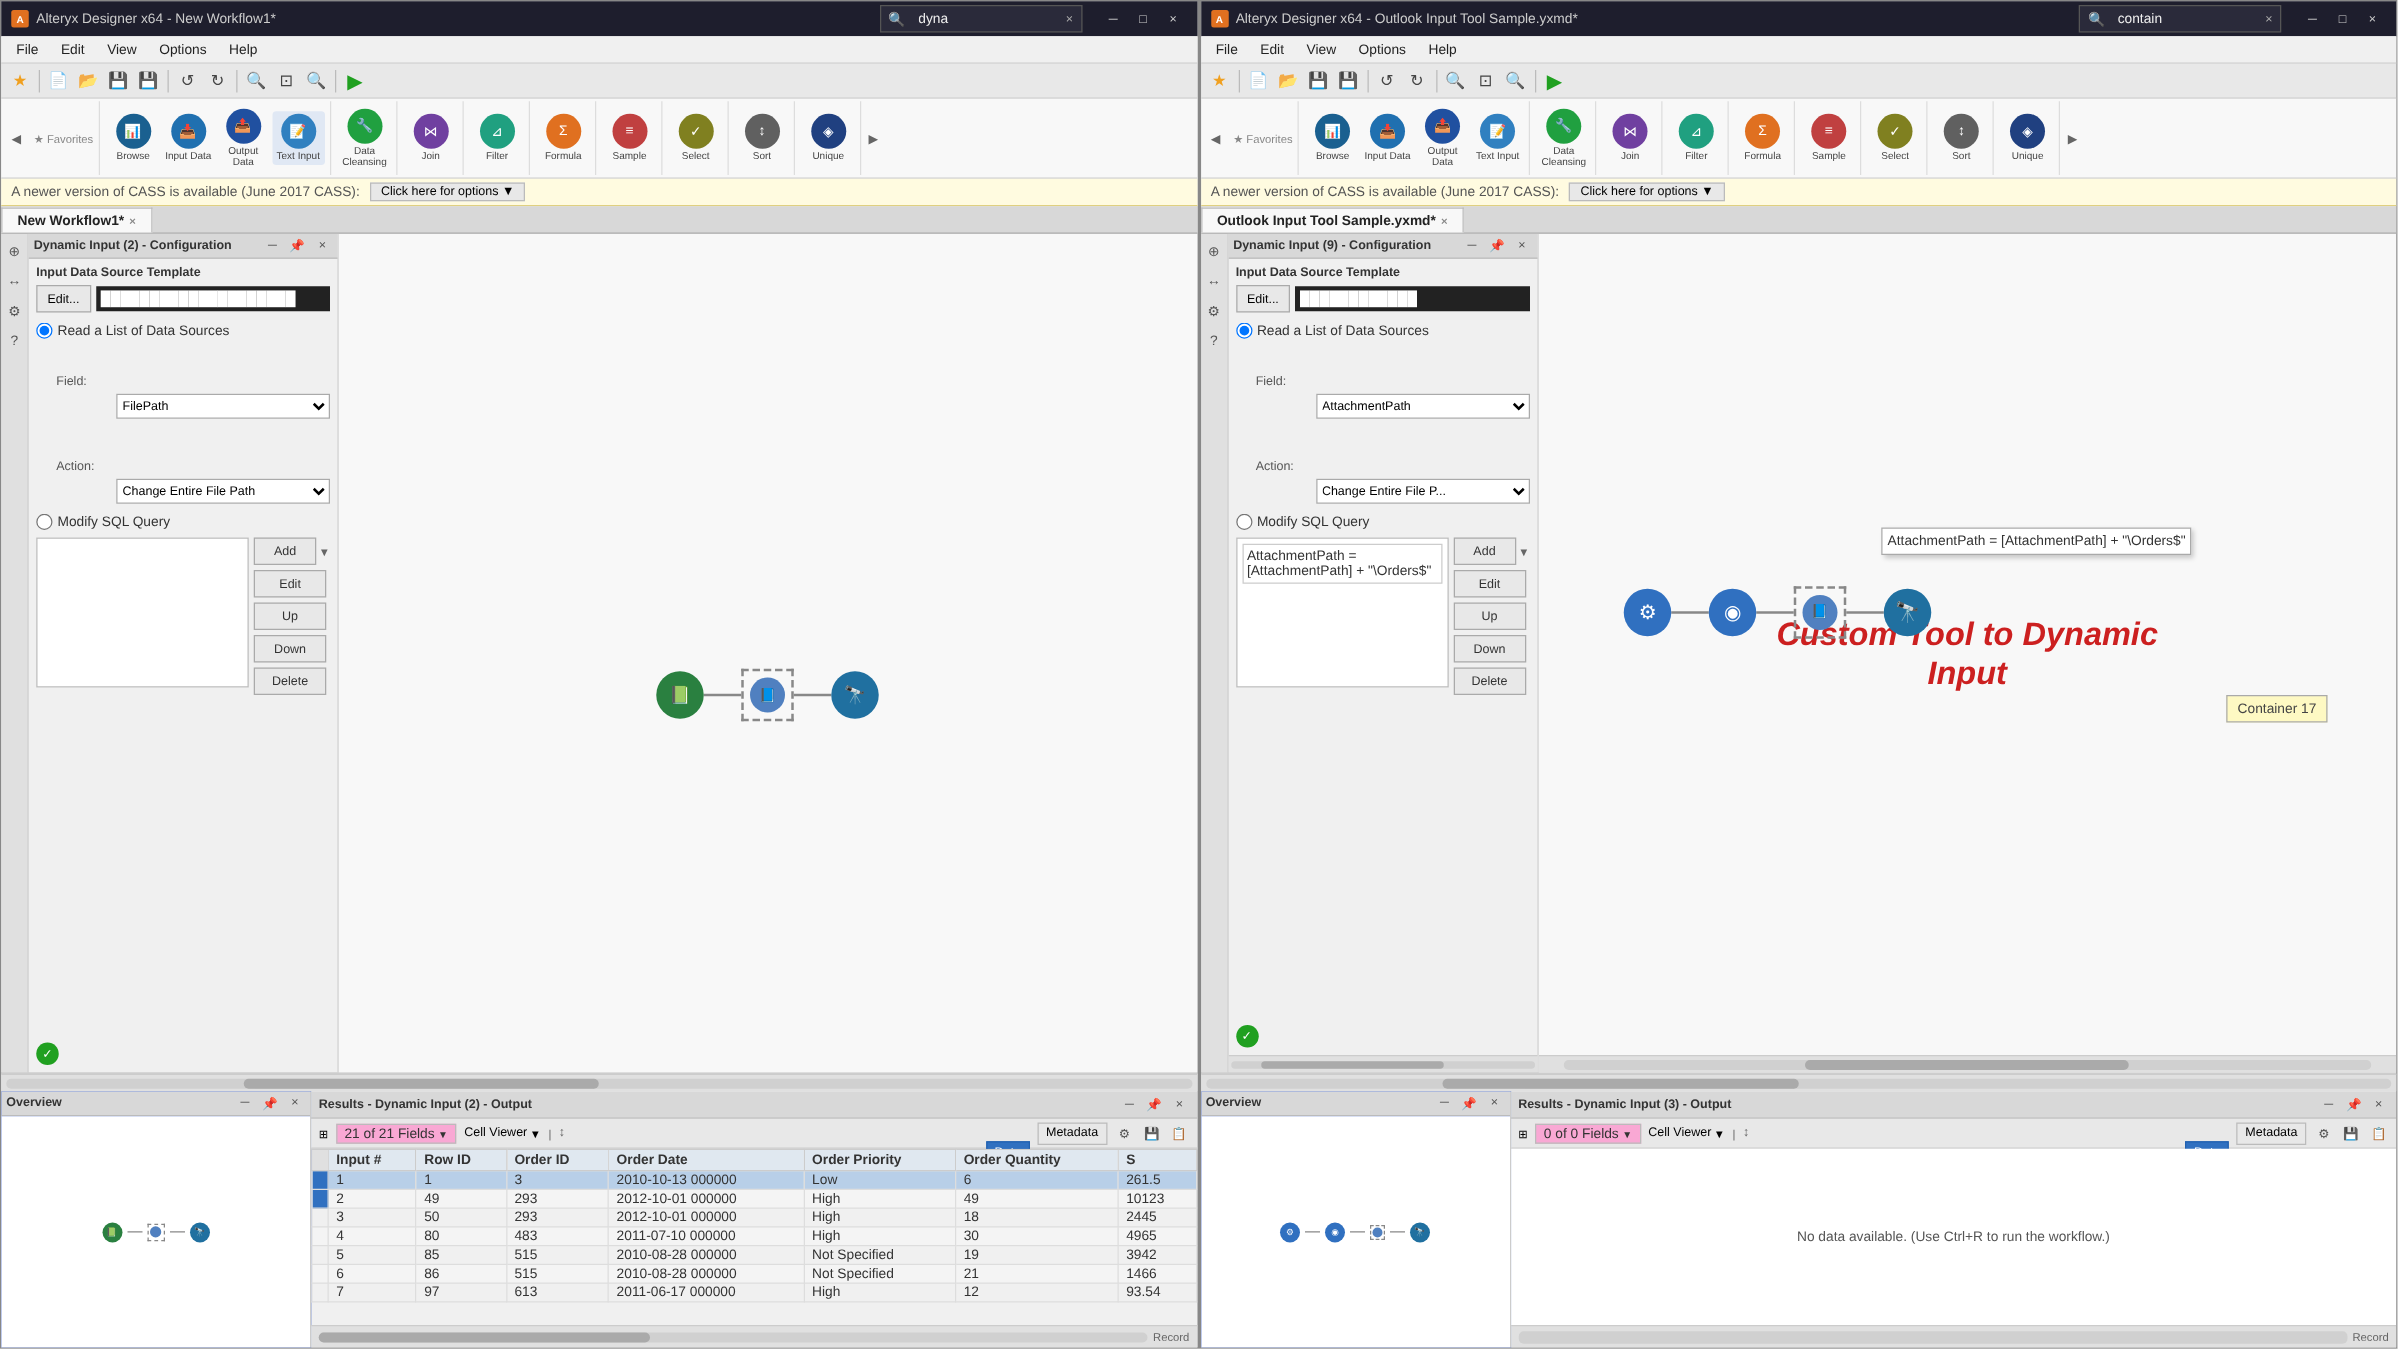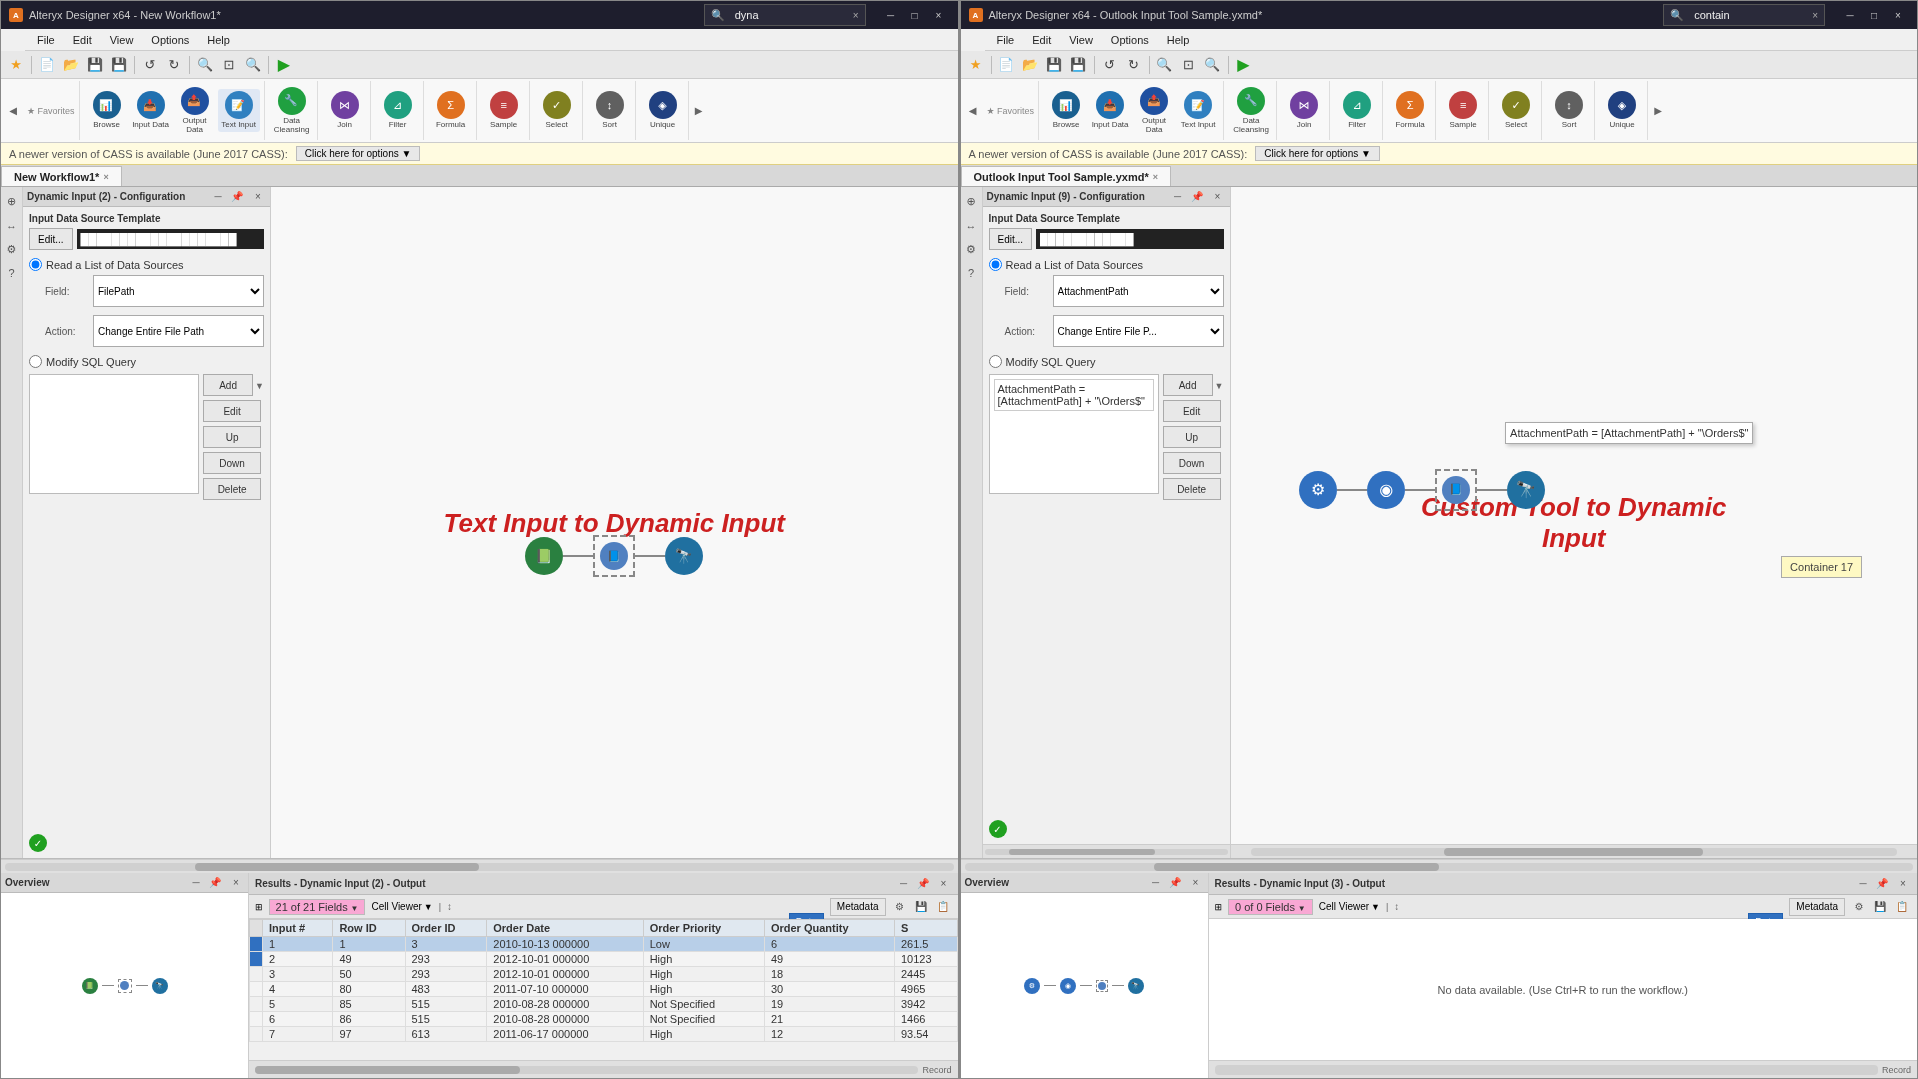--- a/index.html
+++ b/index.html
@@ -11,21 +11,21 @@
     .window-left { border-right: 2px solid #888; }
 
     .title-bar { background: #1e1e2d; color: #ccc; display: flex; align-items: center; height: 28px; padding: 0 8px; gap: 6px; font-size: 11px; }
     .title-bar .app-icon { width: 14px; height: 14px; background: #e07020; border-radius: 2px; display: flex; align-items: center; justify-content: center; color: white; font-size: 8px; font-weight: bold; flex-shrink: 0; }
     .title-bar .title-text { flex: 1; }
     .title-bar .win-controls { display: flex; gap: 2px; }
     .win-btn { width: 22px; height: 18px; border: none; cursor: pointer; font-size: 10px; display: flex; align-items: center; justify-content: center; background: transparent; color: #ccc; }
     .search-bar { background: #2a2a3a; border: 1px solid #555; color: #eee; padding: 2px 6px; width: 180px; height: 20px; font-size: 11px; }
 
     
-    .menu-bar { background: #f0f0f0; display: flex; align-items: center; height: 22px; padding: 0 4px; border-bottom: 1px solid #ccc; gap: 2px; margin-left: 24px; }
+    .menu-bar { background: #f0f0f0; display: flex; align-items: center; height: 22px; padding: 0 4px; border-bottom: 1px solid #ccc; gap: 2px; }
     .menu-item { padding: 2px 8px; cursor: pointer; color: #222; font-size: 11px; }
 
     
     .toolbar { background: #e8e8e8; display: flex; align-items: center; height: 28px; padding: 0 4px; border-bottom: 1px solid #ccc; gap: 2px; flex-wrap: nowrap; overflow: hidden; }
     .toolbar-btn { width: 22px; height: 22px; border: none; background: transparent; cursor: pointer; display: flex; align-items: center; justify-content: center; font-size: 13px; color: #444; }
     .toolbar-sep { width: 1px; height: 18px; background: #bbb; margin: 0 2px; }
     .toolbar-star { color: #f0a020; }
 
     
     .palette { background: #f8f8f8; border-bottom: 1px solid #ccc; display: flex; align-items: center; height: 64px; padding: 2px 4px; gap: 2px; overflow: hidden; }
@@ -51,21 +51,21 @@
     
     .sidebar { width: 248px; background: #f0f0f0; border-right: 1px solid #ccc; display: flex; flex-direction: column; flex-shrink: 0; }
     .sidebar-title-bar { background: #d8d8d8; display: flex; align-items: center; height: 20px; padding: 0 4px; border-bottom: 1px solid #bbb; gap: 4px; }
     .sidebar-title { flex: 1; font-size: 10px; font-weight: 600; color: #333; }
     .sidebar-btn { width: 16px; height: 16px; border: none; background: transparent; cursor: pointer; color: #555; font-size: 10px; }
     .sidebar-content { flex: 1; padding: 6px; overflow: auto; }
     .config-section { margin-bottom: 8px; }
     .config-label { font-size: 10px; color: #333; font-weight: 600; margin-bottom: 4px; }
     .config-row { display: flex; align-items: center; gap: 4px; margin-bottom: 4px; }
     .config-field-label { font-size: 10px; color: #555; width: 44px; }
-    .config-select { flex: 1; height: 32px; border: 1px solid #aaa; font-size: 10px; background: white; }
+    .config-select { flex: 1; height: 20px; border: 1px solid #aaa; font-size: 10px; background: white; margin-top: 40px; }
     .radio-group { display: flex; flex-direction: column; gap: 4px; margin-bottom: 6px; }
     .radio-item { display: flex; align-items: center; gap: 4px; font-size: 10px; color: #333; }
     .action-btn { width: 100%; height: 22px; border: 1px solid #aaa; background: #e8e8e8; cursor: pointer; font-size: 10px; color: #333; margin-bottom: 2px; }
     .list-area { border: 1px solid #bbb; background: white; height: 120px; margin-bottom: 4px; overflow: auto; font-size: 10px; padding: 2px; }
     .full-edit-btn { background: #e8e8e8; border: 1px solid #aaa; height: 22px; cursor: pointer; font-size: 10px; padding: 0 8px; }
 
     
     .canvas-area { flex: 1; background: #f8f8f8; position: relative; overflow: hidden; }
     .canvas-title { position: absolute; top: 50%; left: 50%; transform: translate(-50%, -50%); font-size: 26px; font-weight: bold; color: #cc2020; font-style: italic; text-align: center; pointer-events: none; }
 
@@ -348,21 +348,20 @@
             </div>
           </div>
         </div>
 
         <div style="padding:6px;display:flex;justify-content:flex-start;">
           <div class="check-icon">✓</div>
         </div>
       </div>
 
       <div class="canvas-area">
-        <div class="canvas-title">Text Input to Dynamic Input</div>
 
         <div class="workflow-nodes" style="top:55%;left:50%;transform:translate(-50%,-50%);">
 
           <div class="node n-green" style="font-size:14px;">📗</div>
           <div class="node-connector"></div>
 
           <div style="width:42px;height:42px;border:2px dashed #888;display:flex;align-items:center;justify-content:center;flex-shrink:0;">
             <div style="width:28px;height:28px;background:#5080c0;border-radius:50%;display:flex;align-items:center;justify-content:center;color:white;font-size:11px;">📘</div>
           </div>
           <div class="node-connector"></div>

